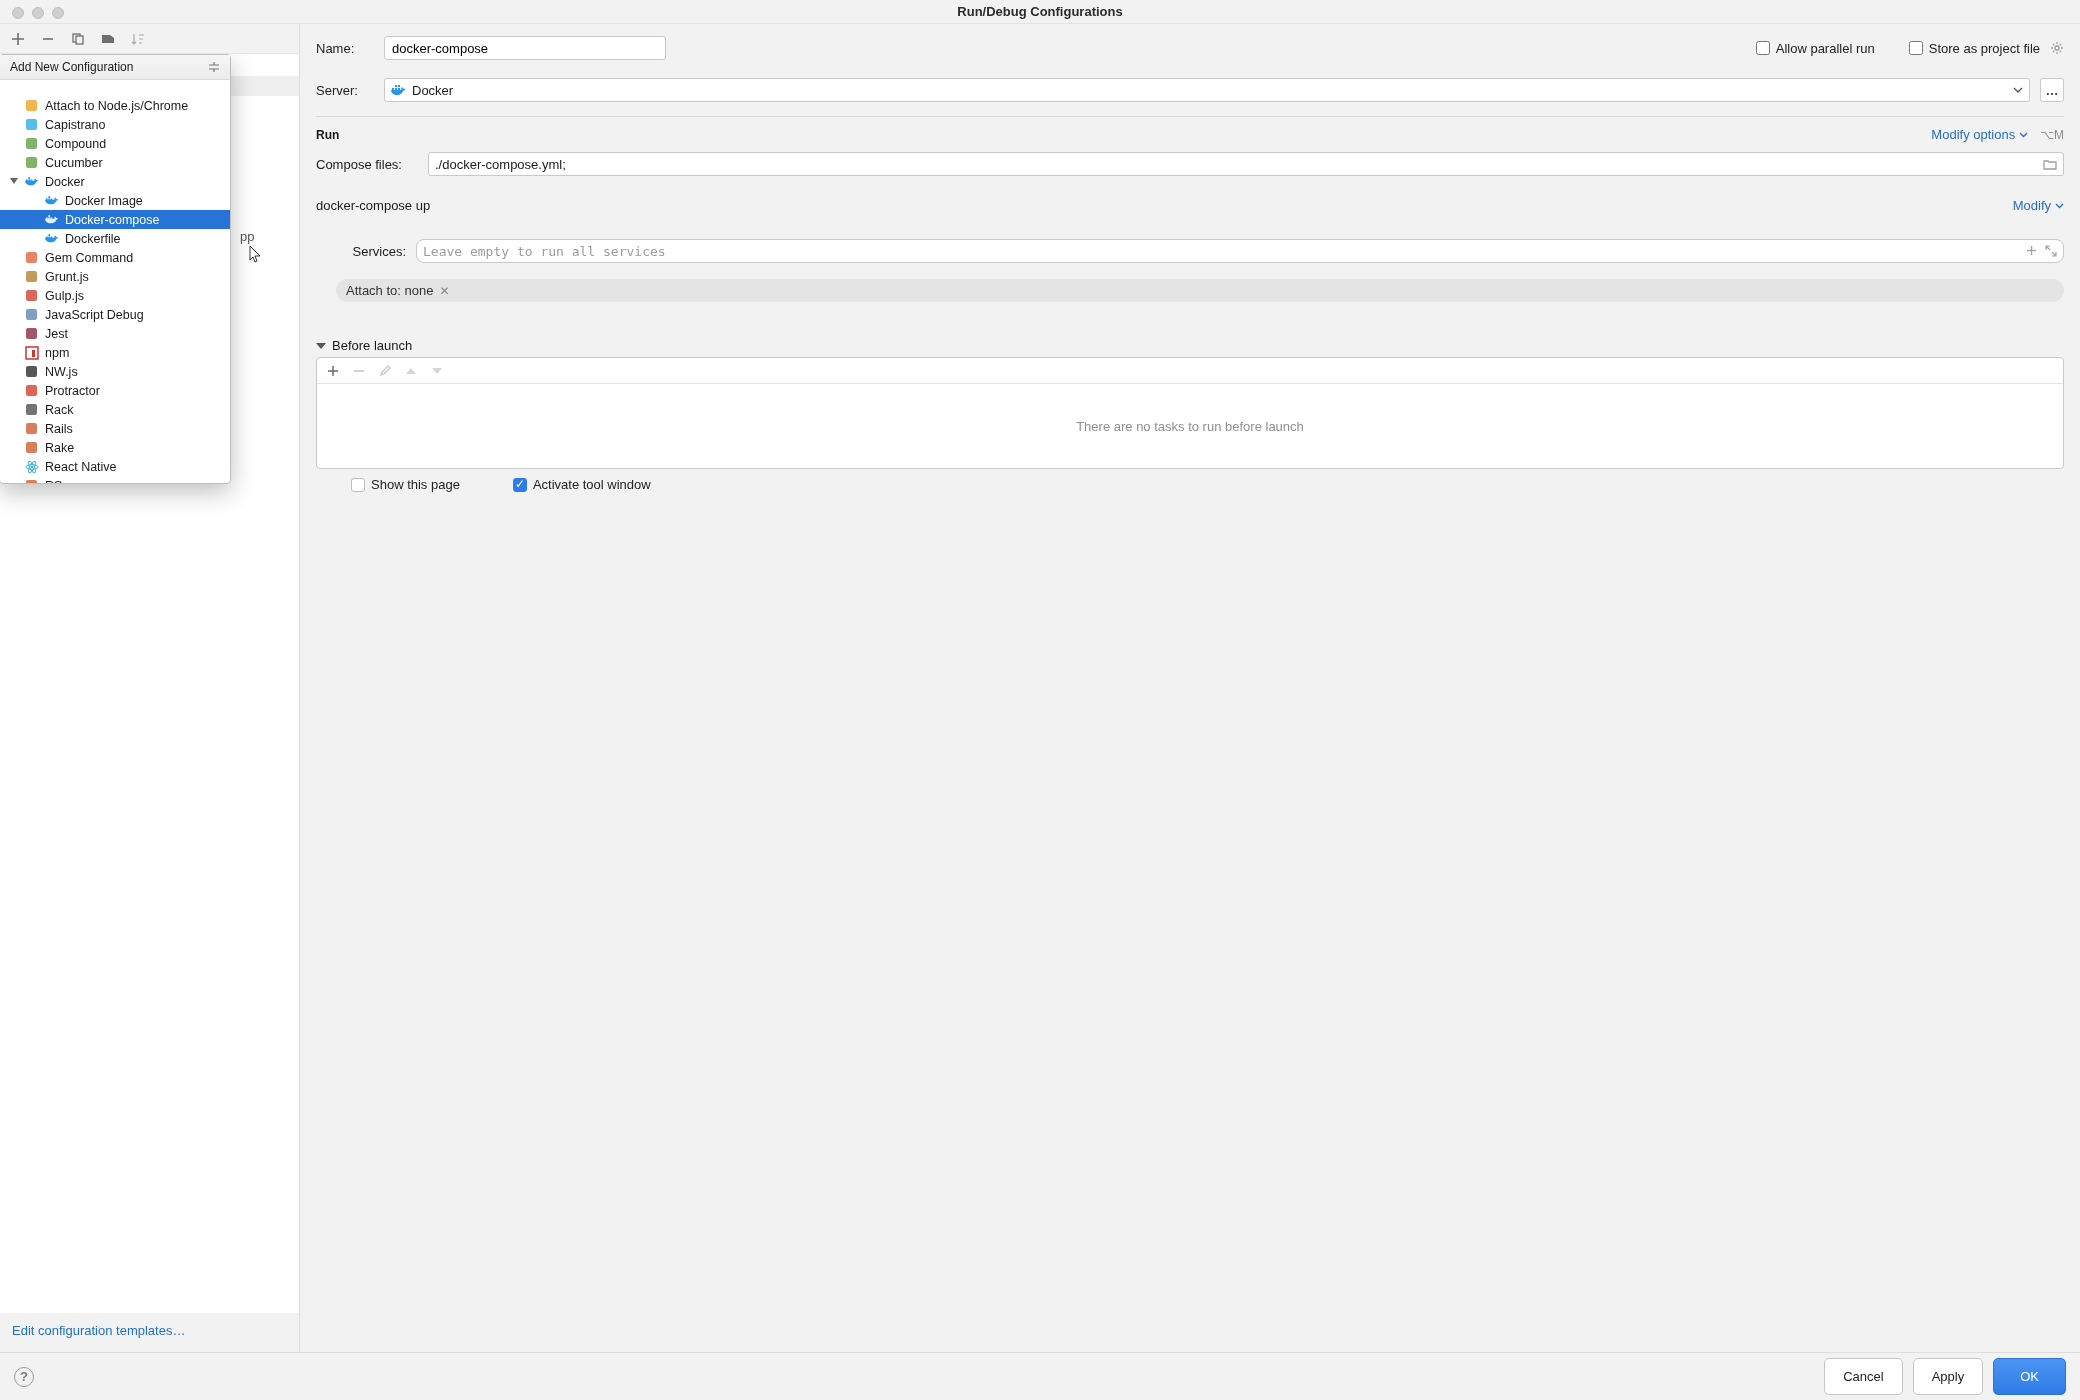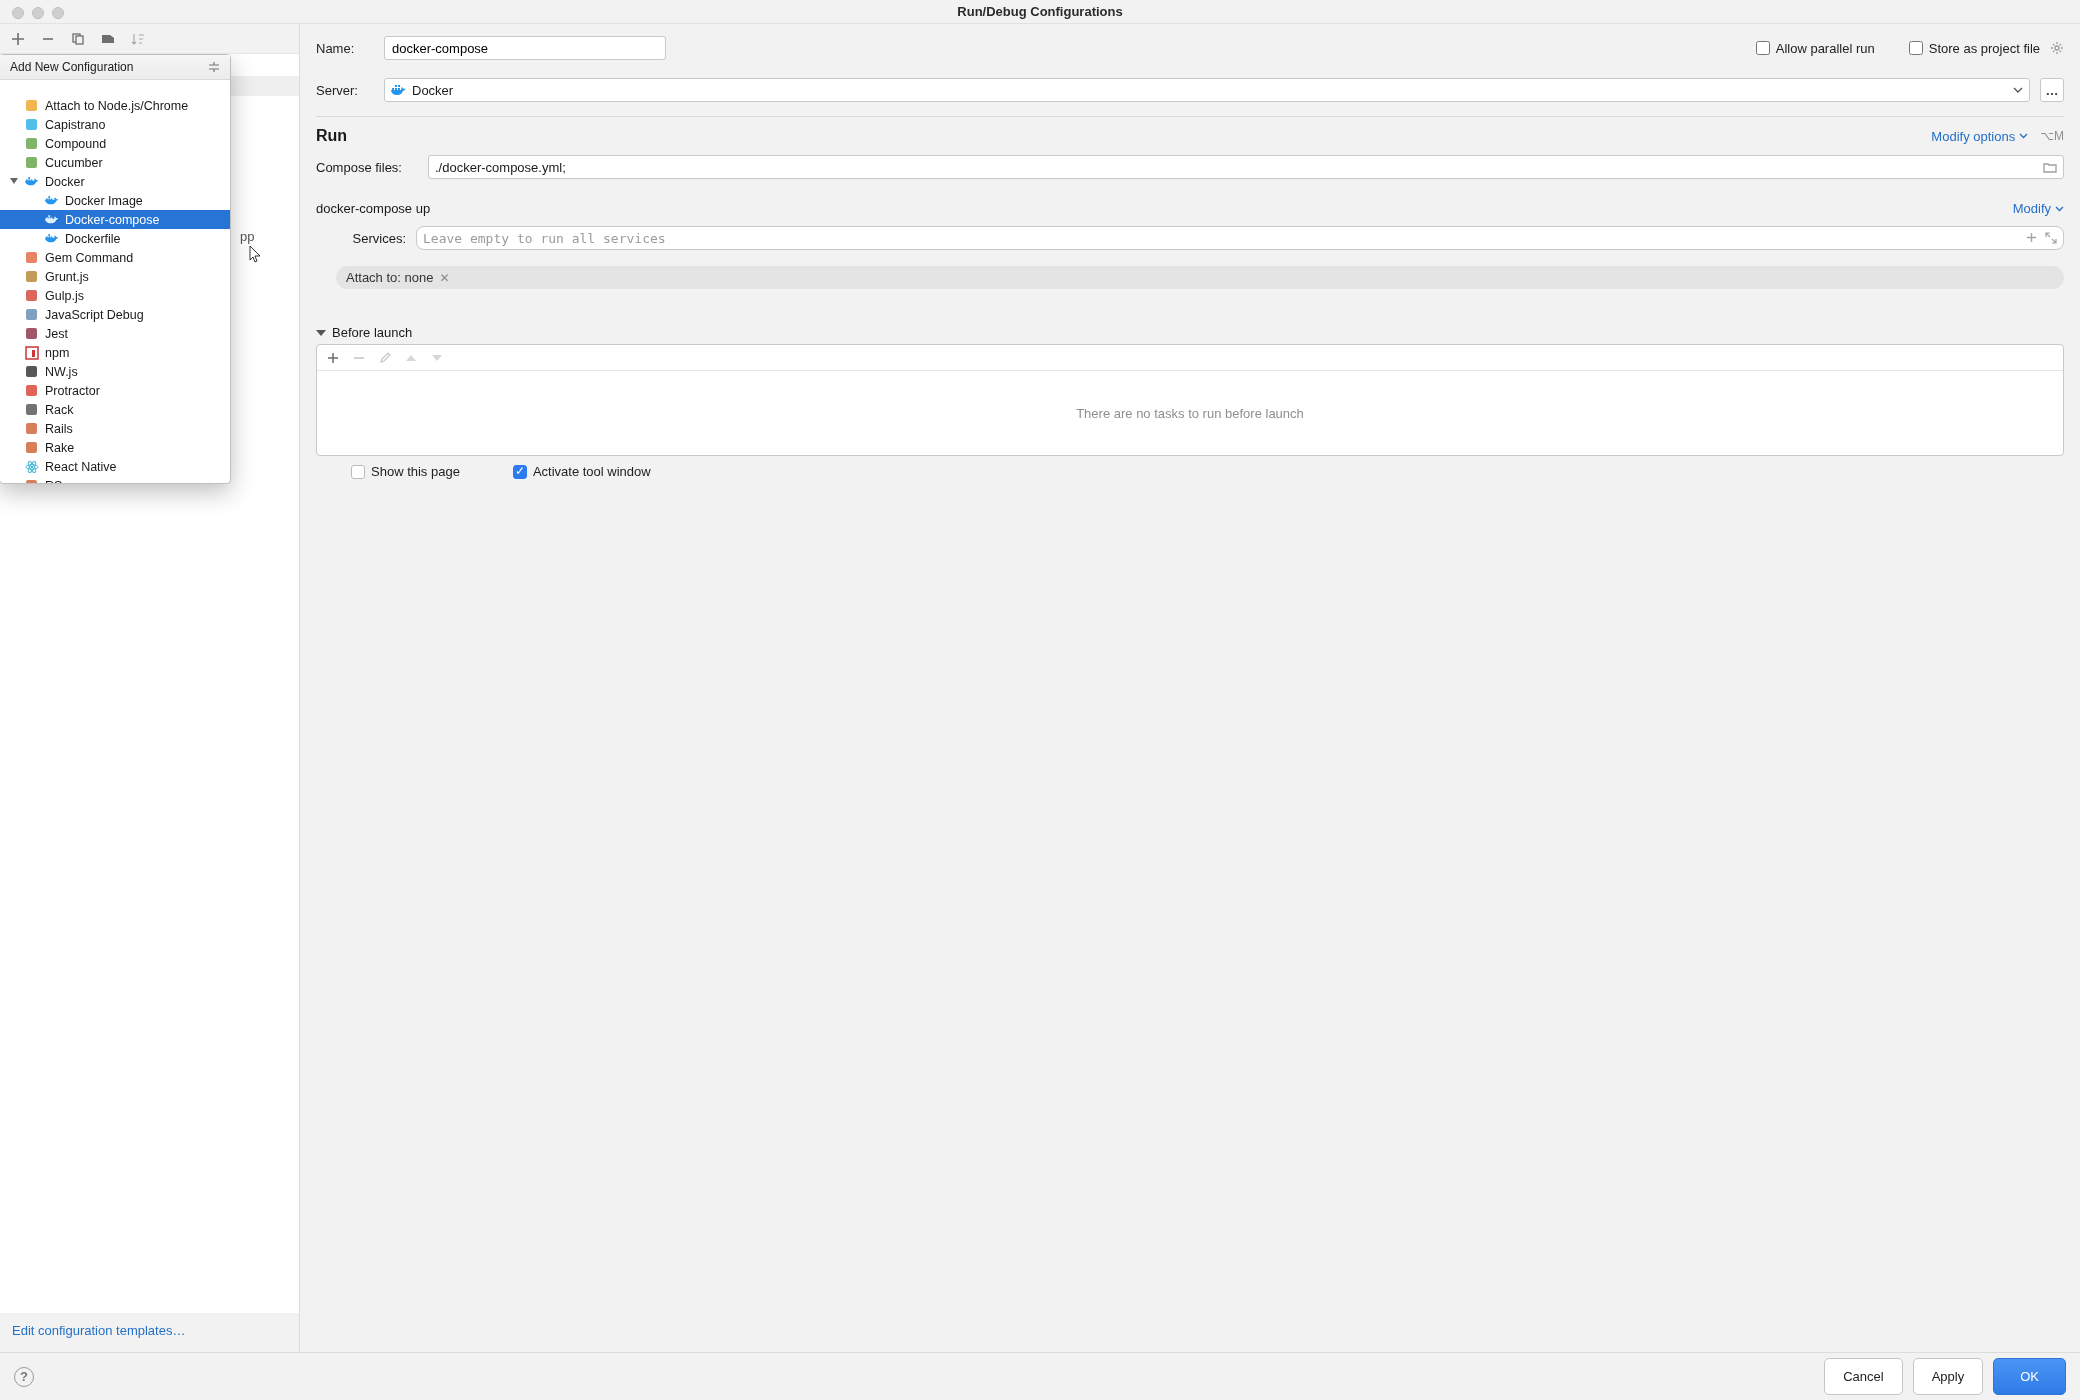--- a/index.html
+++ b/index.html
@@ -206,42 +206,42 @@
   .ellipsis-btn {
     width:24px;height:24px;border:1px solid #c9c9c9;border-radius:3px;
     background:#fff;display:flex;align-items:center;justify-content:center;font-weight:600;color:#444;cursor:pointer;
   }
 
   .section-hr { height:1px;background:#d9d9d9;margin-bottom:10px;}
   .run-header {
     display:flex;align-items:center;justify-content:space-between;
     margin-bottom:10px;
   }
-  .run-header .heading { font-weight:700;font-size:16px;}
+  .run-header .heading { font-weight:700;font-size:12px;}
   .modify-opts {
     display:flex;align-items:center;gap:12px;
     font-size:13px;
   }
   .link { color:#2470c7; cursor:pointer; display:flex;align-items:center;gap:4px;}
   .shortcut { color:#8f8f8f; font-size:12px;}
 
   .compose-row {
     display:flex;align-items:center;gap:10px;margin-bottom:22px;
   }
   .compose-row label { width:102px;font-size:13px;}
   .compose-field {
     flex:1;height:24px;border:1px solid #c9c9c9;border-radius:3px;
     background:#fff;display:flex;align-items:center;justify-content:space-between;
     padding:0 6px;font-size:13px;
   }
   .folder-icon { color:#9e9e9e; display:inline-flex; }
 
   .up-row {
     display:flex;align-items:center;justify-content:space-between;
-    margin-bottom:10px;font-size:13px;
+    margin-bottom:26px;font-size:13px;
   }
 
   .services-row {
     display:flex;align-items:center;gap:10px;margin-bottom:16px;
     padding-left:20px;
   }
   .services-row label{ width:70px;font-size:13px;text-align:right; }
   .services-field {
     flex:1;height:24px;border:1px solid #c9c9c9;border-radius:8px;
     background:#fff;display:flex;align-items:center;justify-content:space-between;

